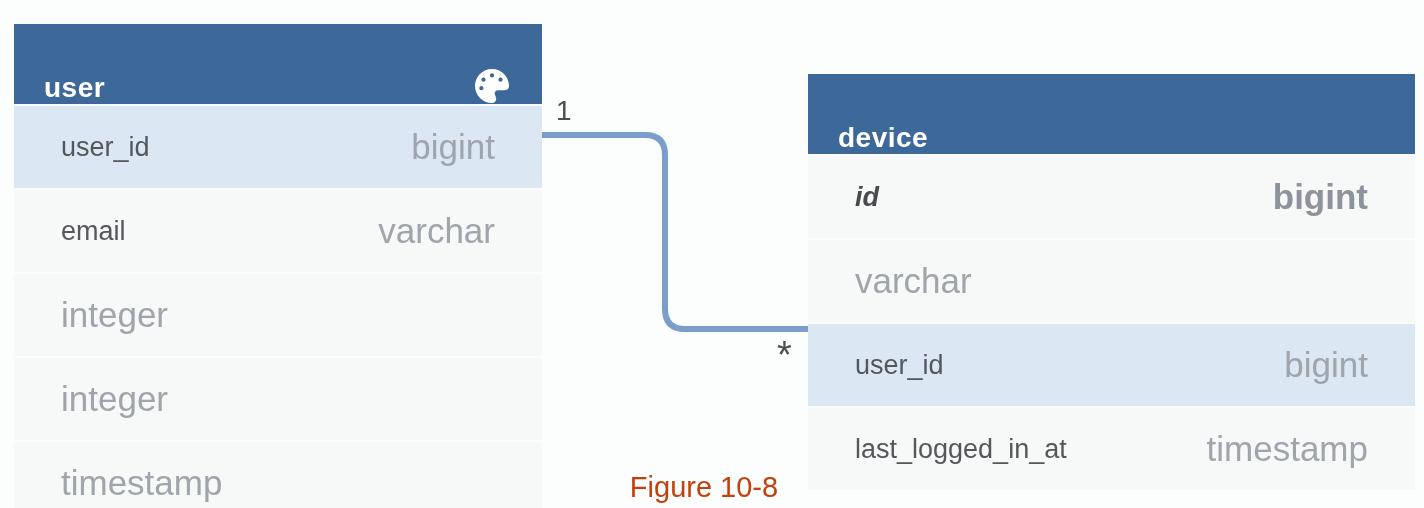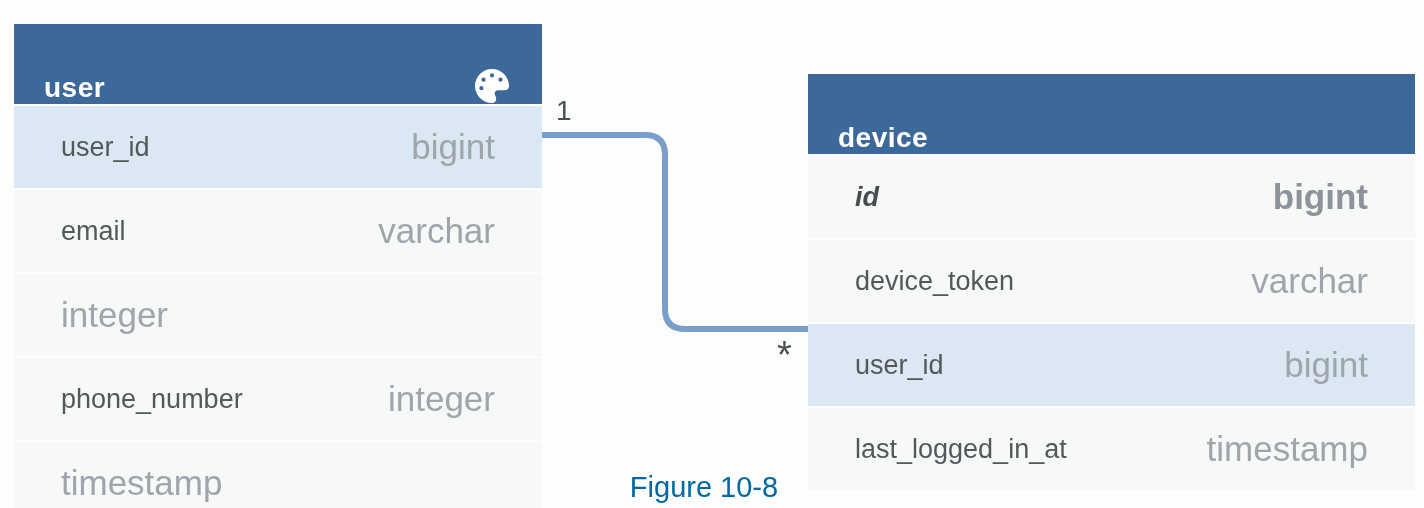--- a/index.html
+++ b/index.html
@@ -109,21 +109,21 @@
     top: 336px;
     font-size: 38px;
   }
   .caption {
     position: absolute;
     left: 0;
     right: 16px;
     top: 471px;
     text-align: center;
     font-size: 29px;
-    color: #0369a1;
+    color: #c2410c;
   }
 </style>
 </head>
 <body>
 
 <div class="canvas">
 
   <svg class="connector" viewBox="0 0 1424 508" xmlns="http://www.w3.org/2000/svg" aria-hidden="true">
     <path d="M 542 135 H 645 Q 665 135 665 155 V 309 Q 665 329 685 329 H 808" fill="none" stroke="#7b9dca" stroke-width="6"></path>
   </svg>
@@ -145,38 +145,36 @@
       <span class="col-type">bigint</span>
     </div>
     <div class="row">
       <span class="col-name">email</span>
       <span class="col-type">varchar</span>
     </div>
     <div class="row">
       <span class="col-type">integer</span>
     </div>
     <div class="row">
-      <span class="col-name">phone_number</span>
       <span class="col-type">integer</span>
     </div>
     <div class="row">
       <span class="col-type">timestamp</span>
     </div>
   </div>
 
   <div class="db-table device">
     <div class="table-header">
       <span class="table-title">device</span>
     </div>
     <div class="row pk">
       <span class="col-name">id</span>
       <span class="col-type">bigint</span>
     </div>
     <div class="row">
-      <span class="col-name">device_token</span>
       <span class="col-type">varchar</span>
     </div>
     <div class="row highlight">
       <span class="col-name">user_id</span>
       <span class="col-type">bigint</span>
     </div>
     <div class="row">
       <span class="col-name">last_logged_in_at</span>
       <span class="col-type">timestamp</span>
     </div>

